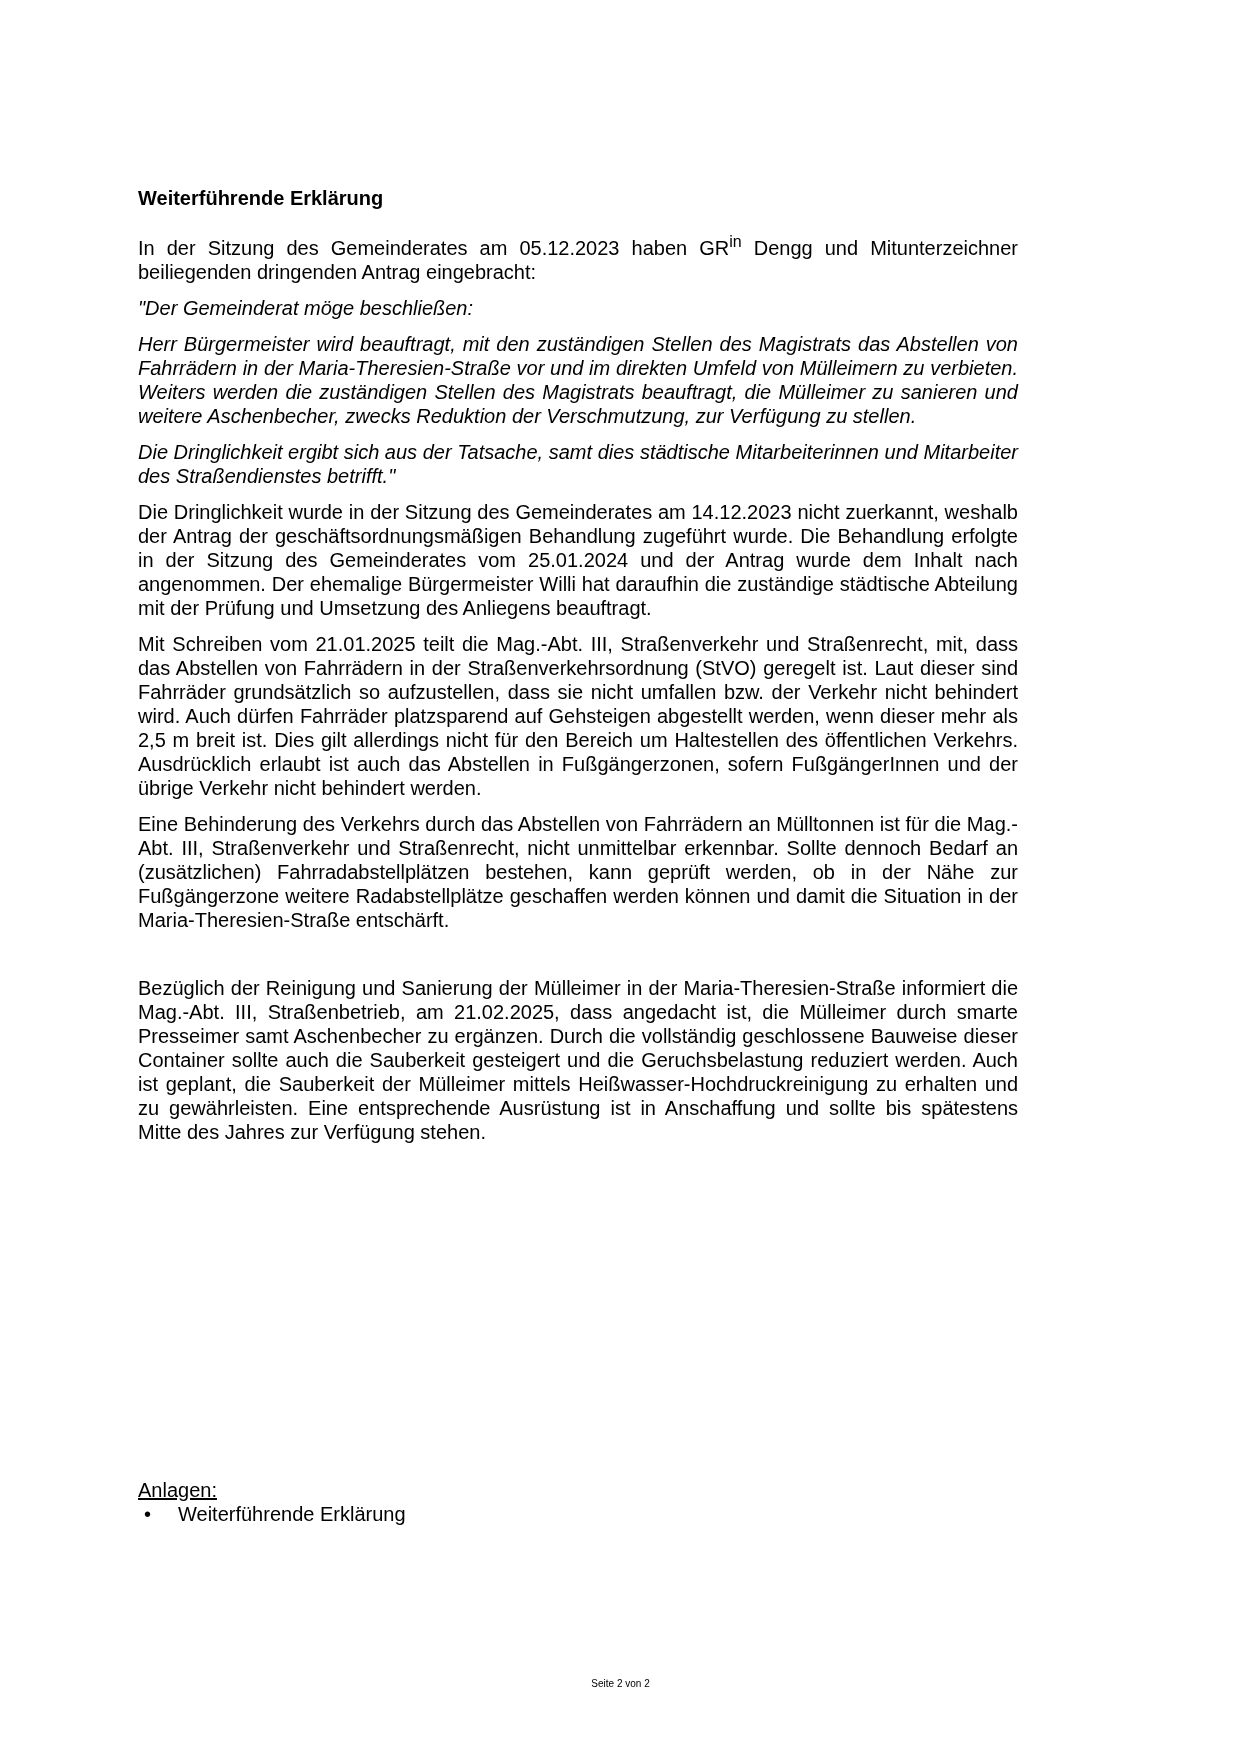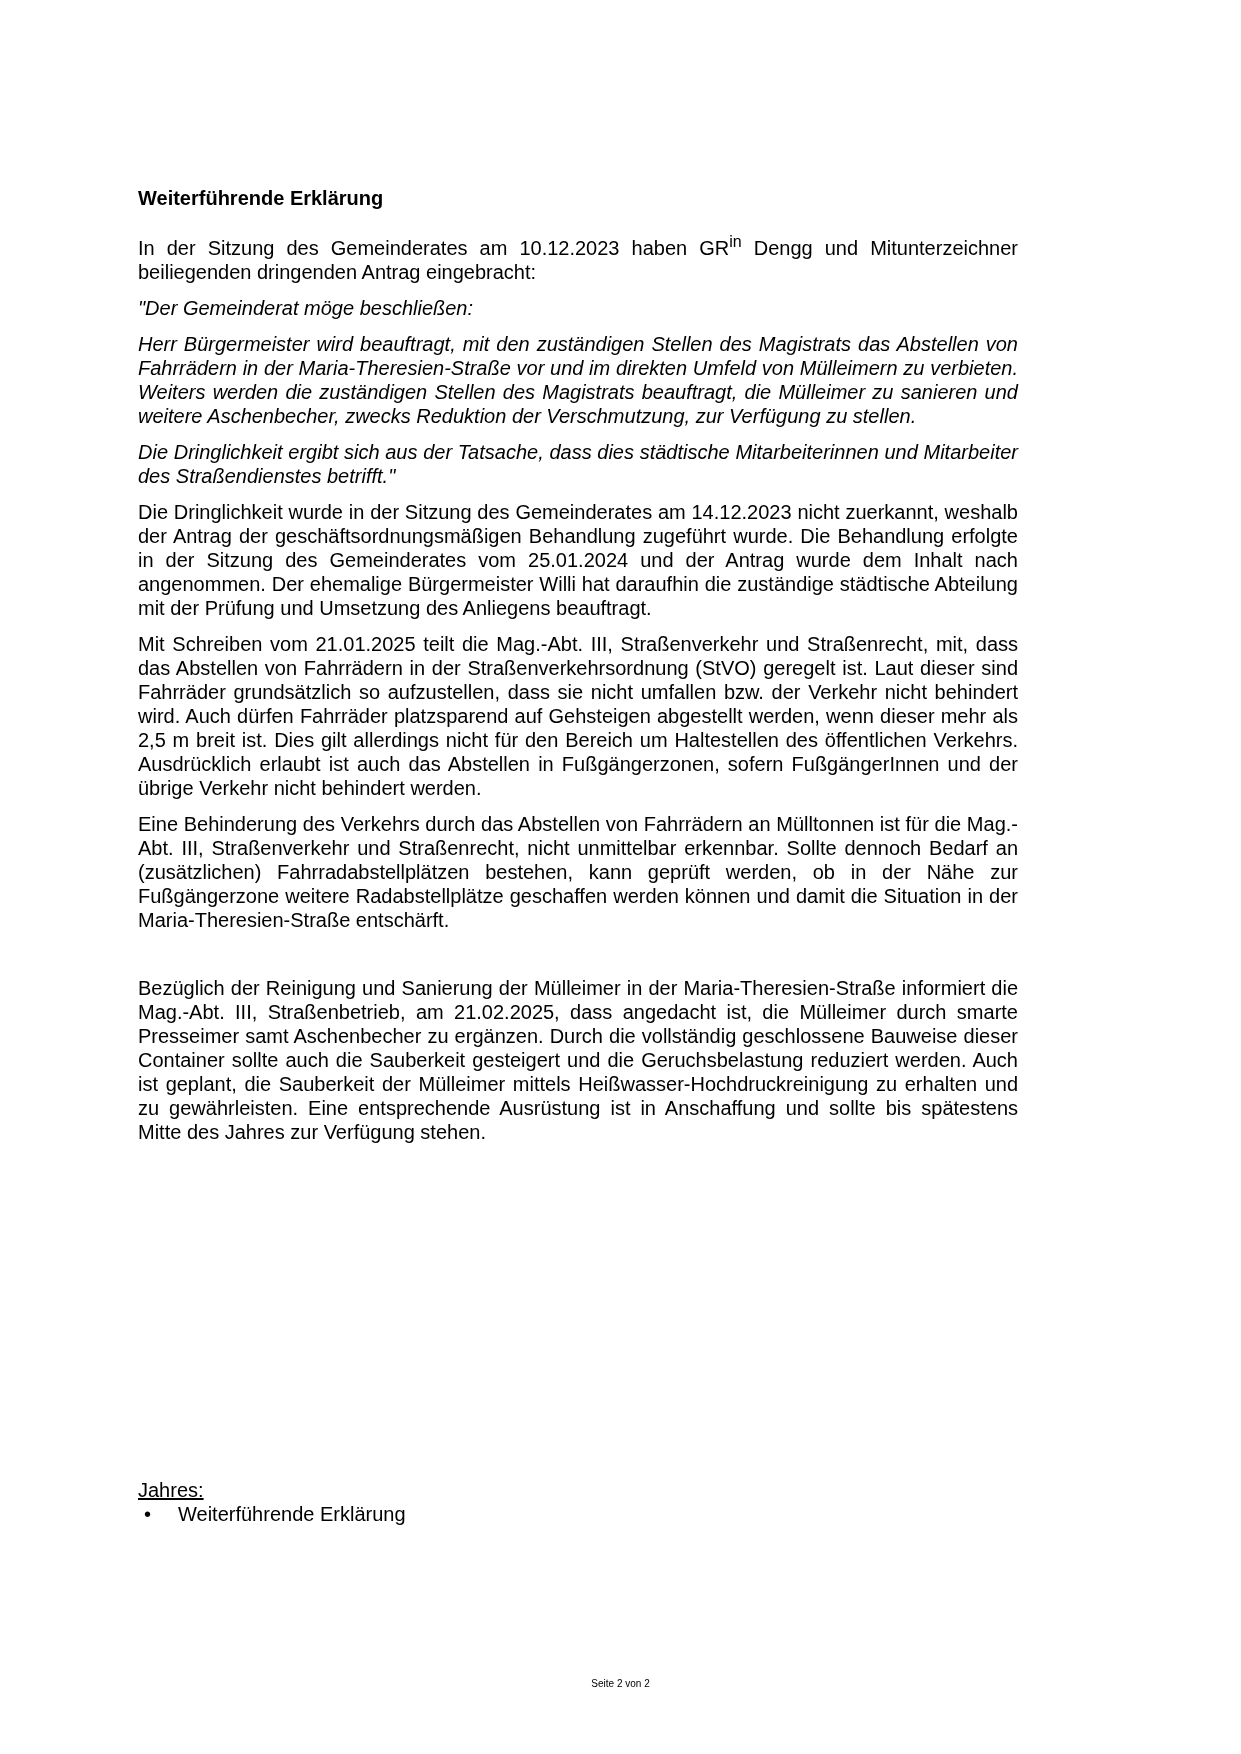--- a/index.html
+++ b/index.html
@@ -30,37 +30,37 @@
     font-size: 10px; line-height: 16px;
   }
 </style>
 </head>
 <body>
 
 <div class="page">
   <div class="content">
     <h1 class="title">Weiterführende Erklärung</h1>
 
-    <p><span>In der Sitzung des Gemeinderates am 10.12.2023 haben GR</span><sup>in</sup><span> Dengg und Mitunterzeichner beiliegenden dringenden Antrag eingebracht:</span></p>
+    <p><span>In der Sitzung des Gemeinderates am 05.12.2023 haben GR</span><sup>in</sup><span> Dengg und Mitunterzeichner beiliegenden dringenden Antrag eingebracht:</span></p>
 
     <p class="italic">"Der Gemeinderat möge beschließen:</p>
     <p class="italic">Herr Bürgermeister wird beauftragt, mit den zuständigen Stellen des Magistrats das Abstellen von Fahrrädern in der Maria-Theresien-Straße vor und im direkten Umfeld von Mülleimern zu verbieten. Weiters werden die zuständigen Stellen des Magistrats beauftragt, die Mülleimer zu sanieren und weitere Aschenbecher, zwecks Reduktion der Verschmutzung, zur Verfügung zu stellen.</p>
-    <p class="italic">Die Dringlichkeit ergibt sich aus der Tatsache, dass dies städtische Mitarbeiterinnen und Mitarbeiter des Straßendienstes betrifft."</p>
+    <p class="italic">Die Dringlichkeit ergibt sich aus der Tatsache, samt dies städtische Mitarbeiterinnen und Mitarbeiter des Straßendienstes betrifft."</p>
 
     <p>Die Dringlichkeit wurde in der Sitzung des Gemeinderates am 14.12.2023 nicht zuerkannt, weshalb der Antrag der geschäftsordnungsmäßigen Behandlung zugeführt wurde. Die Behandlung erfolgte in der Sitzung des Gemeinderates vom 25.01.2024 und der Antrag wurde dem Inhalt nach angenommen. Der ehemalige Bürgermeister Willi hat daraufhin die zuständige städtische Abteilung mit der Prüfung und Umsetzung des Anliegens beauftragt.</p>
     <p>Mit Schreiben vom 21.01.2025 teilt die Mag.-Abt. III, Straßenverkehr und Straßenrecht, mit, dass das Abstellen von Fahrrädern in der Straßenverkehrsordnung (StVO) geregelt ist. Laut dieser sind Fahrräder grundsätzlich so aufzustellen, dass sie nicht umfallen bzw. der Verkehr nicht behindert wird. Auch dürfen Fahrräder platzsparend auf Gehsteigen abgestellt werden, wenn dieser mehr als 2,5 m breit ist. Dies gilt allerdings nicht für den Bereich um Haltestellen des öffentlichen Verkehrs. Ausdrücklich erlaubt ist auch das Abstellen in Fußgängerzonen, sofern FußgängerInnen und der übrige Verkehr nicht behindert werden.</p>
     <p>Eine Behinderung des Verkehrs durch das Abstellen von Fahrrädern an Mülltonnen ist für die Mag.-Abt. III, Straßenverkehr und Straßenrecht, nicht unmittelbar erkennbar. Sollte dennoch Bedarf an (zusätzlichen) Fahrradabstellplätzen bestehen, kann geprüft werden, ob in der Nähe zur Fußgängerzone weitere Radabstellplätze geschaffen werden können und damit die Situation in der Maria-Theresien-Straße entschärft.</p>
 
     <div class="gap"></div>
 
     <p>Bezüglich der Reinigung und Sanierung der Mülleimer in der Maria-Theresien-Straße informiert die Mag.-Abt. III, Straßenbetrieb, am 21.02.2025, dass angedacht ist, die Mülleimer durch smarte Presseimer samt Aschenbecher zu ergänzen. Durch die vollständig geschlossene Bauweise dieser Container sollte auch die Sauberkeit gesteigert und die Geruchsbelastung reduziert werden. Auch ist geplant, die Sauberkeit der Mülleimer mittels Heißwasser-Hochdruckreinigung zu erhalten und zu gewährleisten. Eine entsprechende Ausrüstung ist in Anschaffung und sollte bis spätestens Mitte des Jahres zur Verfügung stehen.</p>
   </div>
 
   <div class="attachments">
-    <p class="label">Jahres:</p>
+    <p class="label">Anlagen:</p>
     <ul>
       <li>
         <span class="bullet">•</span>
         <span>Weiterführende Erklärung</span>
       </li>
     </ul>
   </div>
 
   <div class="footer">Seite 2 von 2</div>
 </div>

